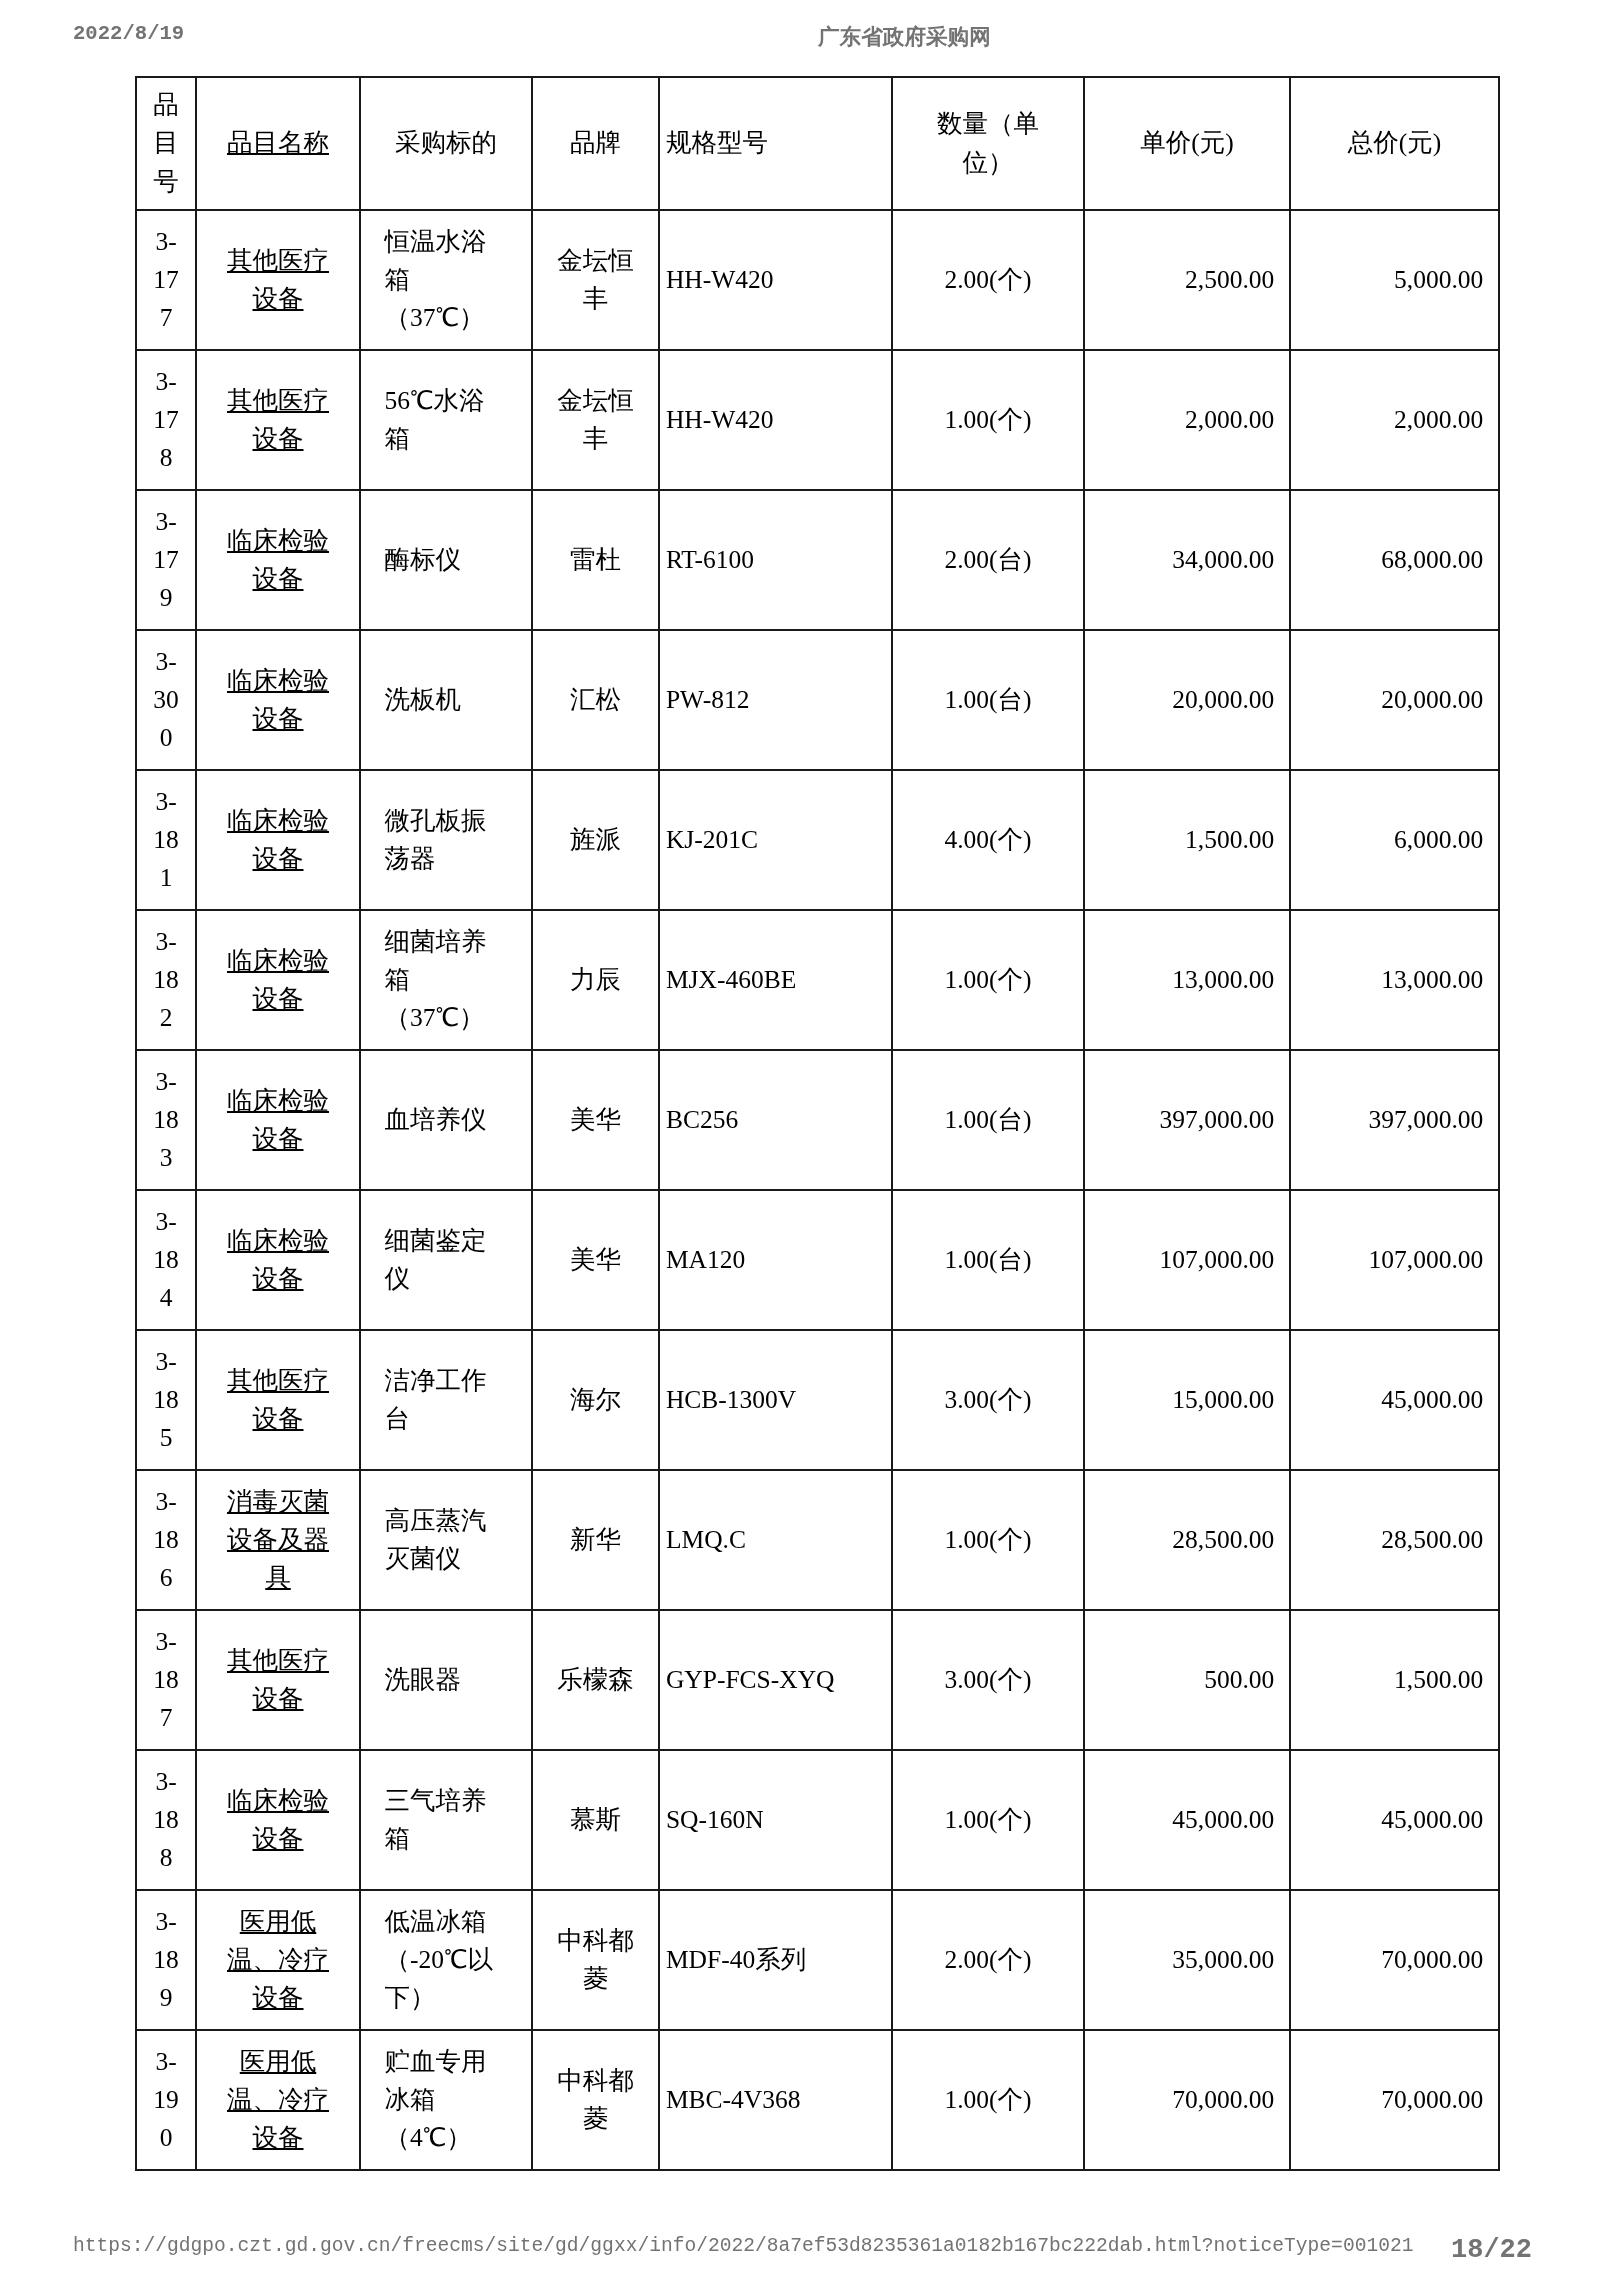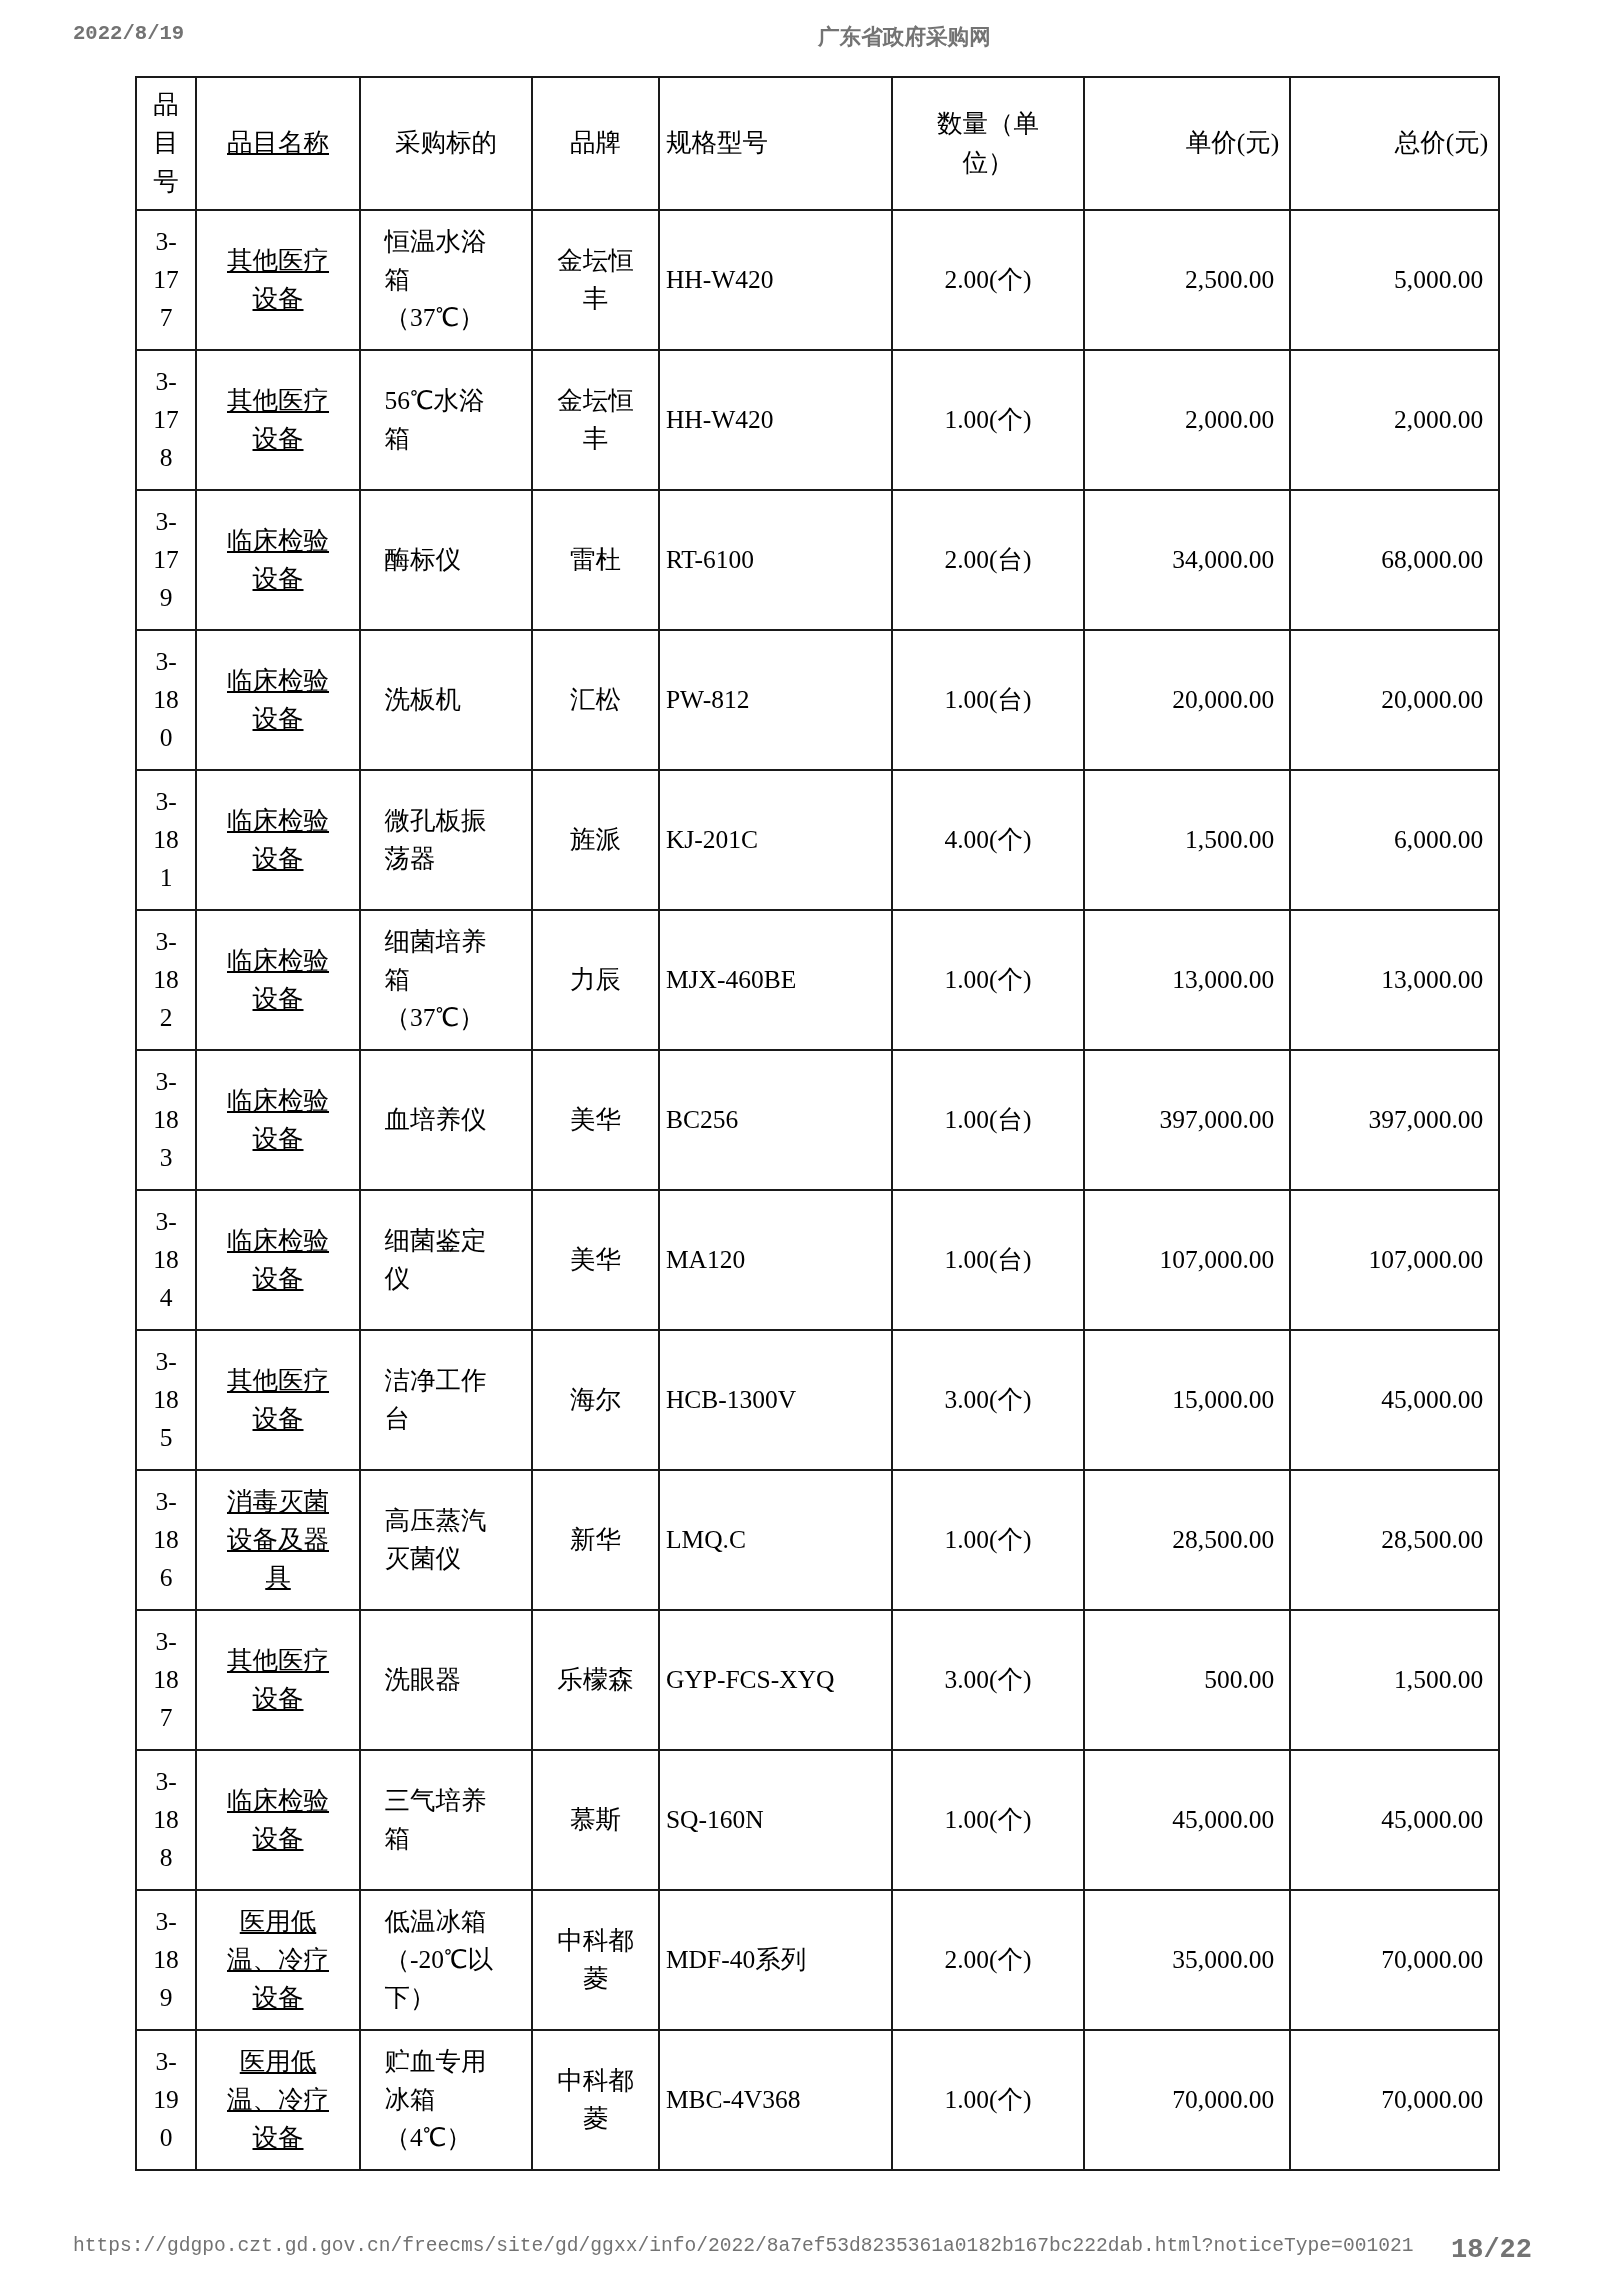--- a/index.html
+++ b/index.html
@@ -28,21 +28,21 @@
   thead tr{height:133px;}
   tbody tr{height:140px;padding-left:7px;}
   .col0{text-align:center;word-break:break-all;padding:3.9px 13.7px;}
   .col1{text-align:center;padding:3.9px 19.6px;text-decoration:underline;}
   .col2{padding:3.9px 23.5px;}
   .col3{text-align:center;padding:3.9px 17.6px;}
   .col4{text-align:left;padding:3.9px 5.9px;}
   .col5{text-align:center;padding:3.9px 9.8px;}
   th.col5{padding:3.9px 35px;}
   .col6,.col7{text-align:right;padding:3.9px 14.7px 3.9px 3.9px;}
-  th.col6,th.col7{padding:3.9px 9.8px;}
+  th.col6,th.col7{text-align:center;padding:3.9px 9.8px;}
 </style>
 </head>
 <body>
 
 <div id="print-date" class="chrome">2022/8/19</div>
 <div id="site-title" class="chrome">广东省政府采购网</div>
 
 <div id="table-wrap">
   <table>
     <colgroup>
@@ -92,21 +92,21 @@
           <td class="col0">3-179</td>
           <td class="col1">临床检验设备</td>
           <td class="col2">酶标仪</td>
           <td class="col3">雷杜</td>
           <td class="col4">RT-6100</td>
           <td class="col5">2.00(台)</td>
           <td class="col6">34,000.00</td>
           <td class="col7">68,000.00</td>
         </tr>
         <tr>
-          <td class="col0">3-180</td>
+          <td class="col0">3-300</td>
           <td class="col1">临床检验设备</td>
           <td class="col2">洗板机</td>
           <td class="col3">汇松</td>
           <td class="col4">PW-812</td>
           <td class="col5">1.00(台)</td>
           <td class="col6">20,000.00</td>
           <td class="col7">20,000.00</td>
         </tr>
         <tr>
           <td class="col0">3-181</td>

